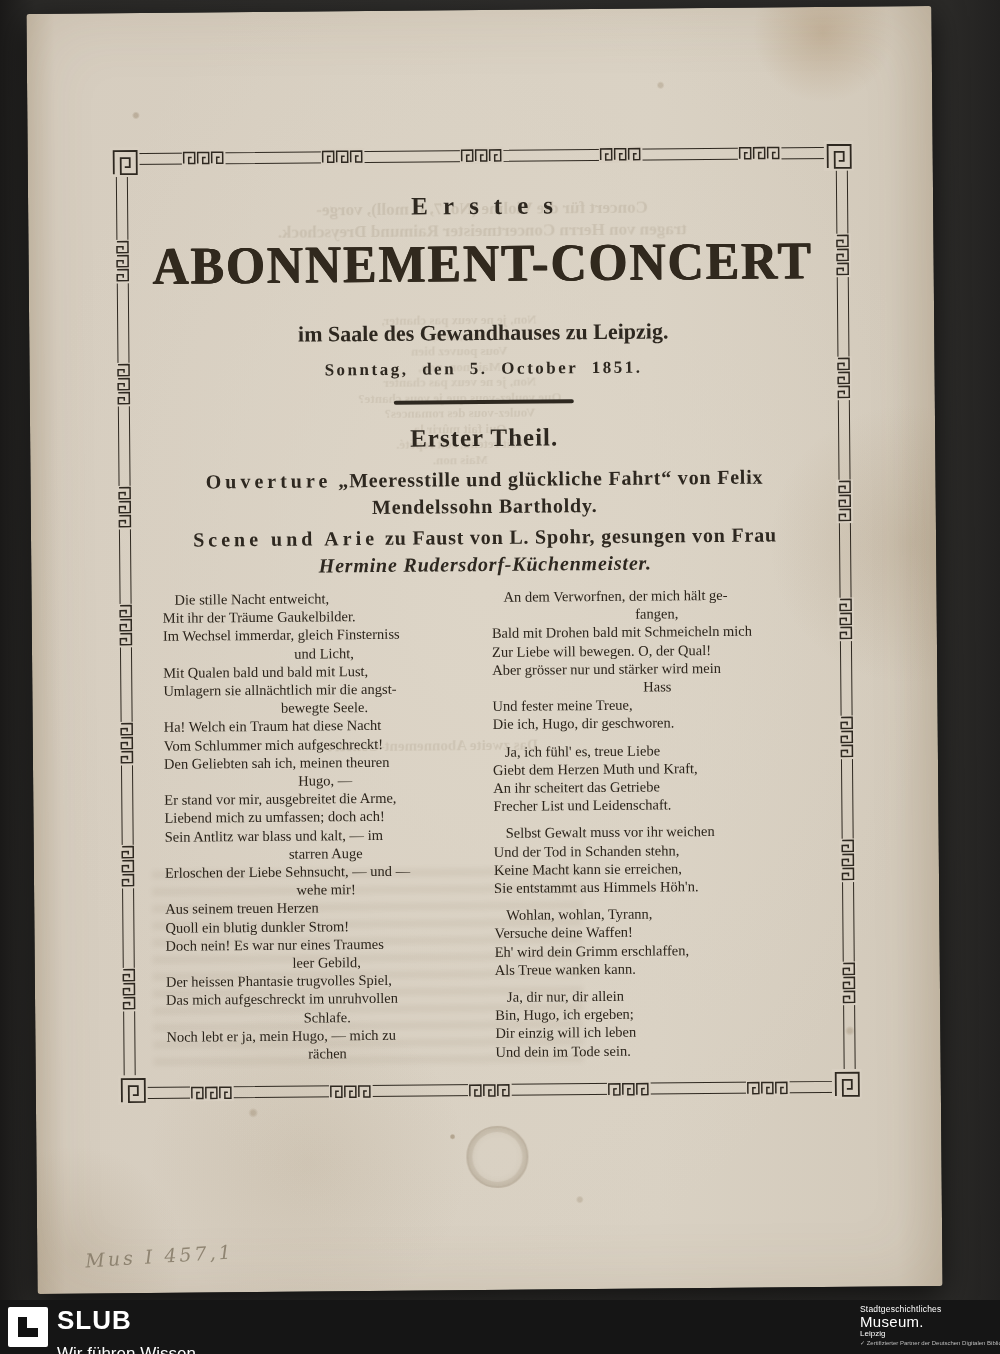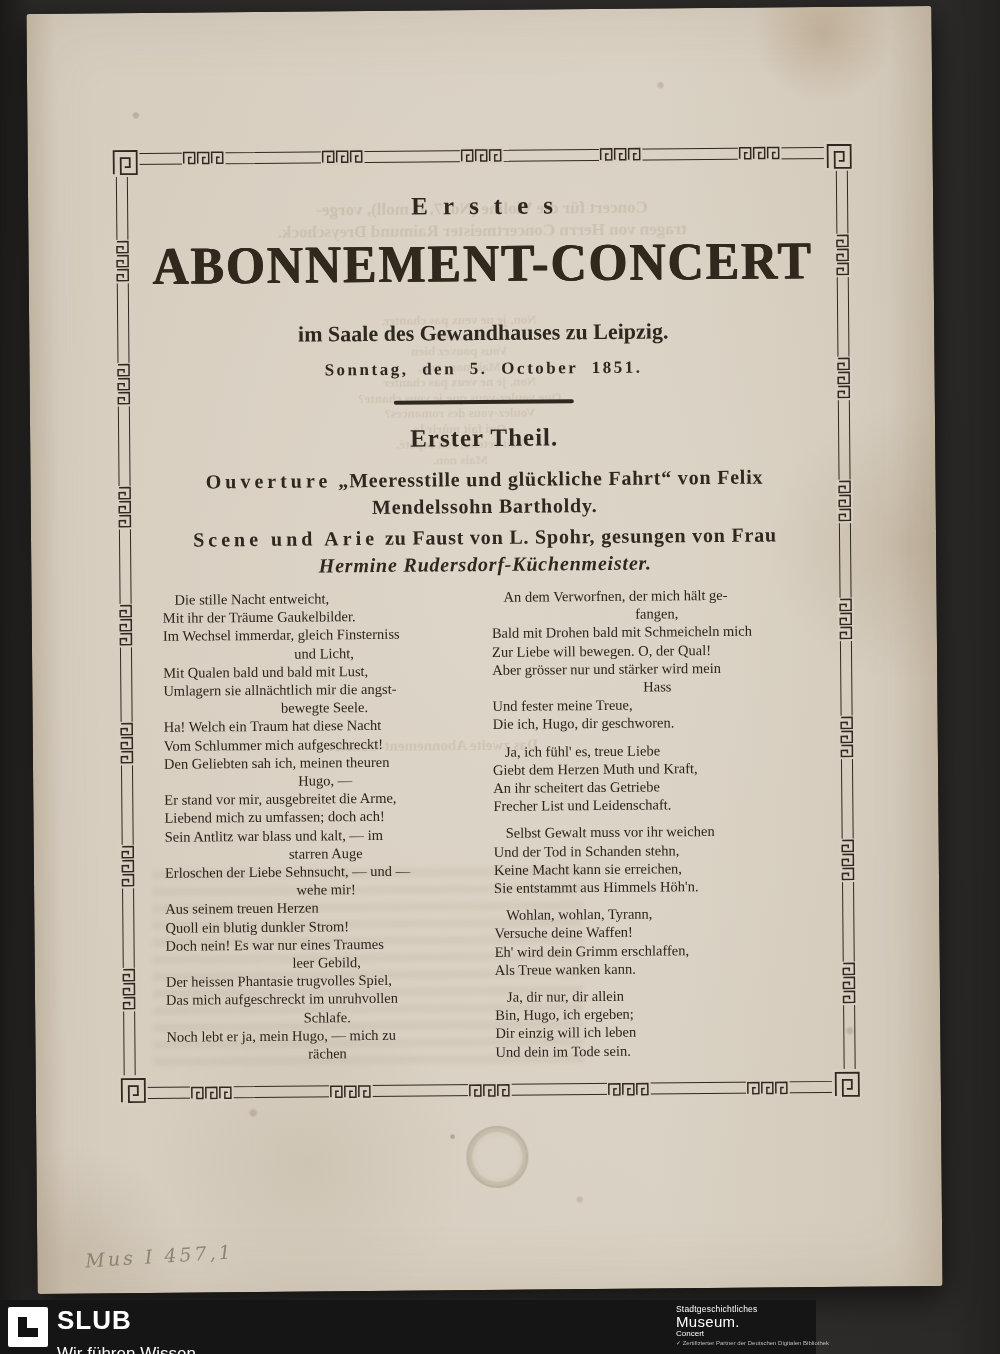--- a/index.html
+++ b/index.html
@@ -70,21 +70,21 @@
     background:repeating-linear-gradient(180deg,#6b5a40 0 8px, transparent 8px 17px);filter:blur(2.5px)}
   
   .stamp{position:absolute;top:1116px;left:430px;width:58px;height:58px;border-radius:50%;
     border:2px solid rgba(110,90,60,.26);
     box-shadow:inset 0 0 0 4px rgba(110,90,60,.10), inset 0 0 10px rgba(90,70,45,.18);
     filter:blur(.4px);z-index:2}
   .handwriting{position:absolute;top:1232px;left:48px;font-family:"DejaVu Serif",serif;
     font-style:italic;font-size:19px;color:#847966;letter-spacing:3px;
     transform:rotate(-3deg);opacity:.85;z-index:2}
   
-  .footer{position:absolute;left:0;top:1300px;width:816px;height:54px;background:#151515;
+  .footer{position:absolute;left:0;top:1300px;width:1000px;height:54px;background:#151515;
     font-family:"Liberation Sans",sans-serif;color:#fff;z-index:5}
   .slub{position:absolute;left:8px;top:7px;height:40px;display:flex;align-items:flex-start}
   .slub-mark{display:inline-block;width:40px;height:40px;margin-right:9px}
   .slub-acronym{font-size:26px;font-weight:bold;letter-spacing:1px;line-height:26px}
   .slub-tagline{font-size:17px;line-height:14px;margin-top:14px}
   .museum{position:absolute;right:8px;top:5px;width:132px;text-align:left;line-height:1.05}
   .m1{font-size:8.5px;letter-spacing:.2px}
   .m2{font-size:15px;font-weight:normal;letter-spacing:.3px}
   .m3{font-size:8px}
   .m4{font-size:6px;color:#bdbdbd;margin-top:2px;white-space:nowrap}
@@ -314,16 +314,16 @@
         </svg>
     </span>
     <div class="slub-text">
       <div class="slub-acronym">SLUB</div>
       <div class="slub-tagline">Wir führen Wissen.</div>
     </div>
   </div>
   <div class="museum">
     <div class="m1">Stadtgeschichtliches</div>
     <div class="m2">Museum.</div>
-    <div class="m3">Concert</div>
+    <div class="m3">Leipzig</div>
     <div class="m4">✓ Zertifizierter Partner der Deutschen Digitalen Bibliothek</div>
   </div>
 </div>
 
 </body></html>

